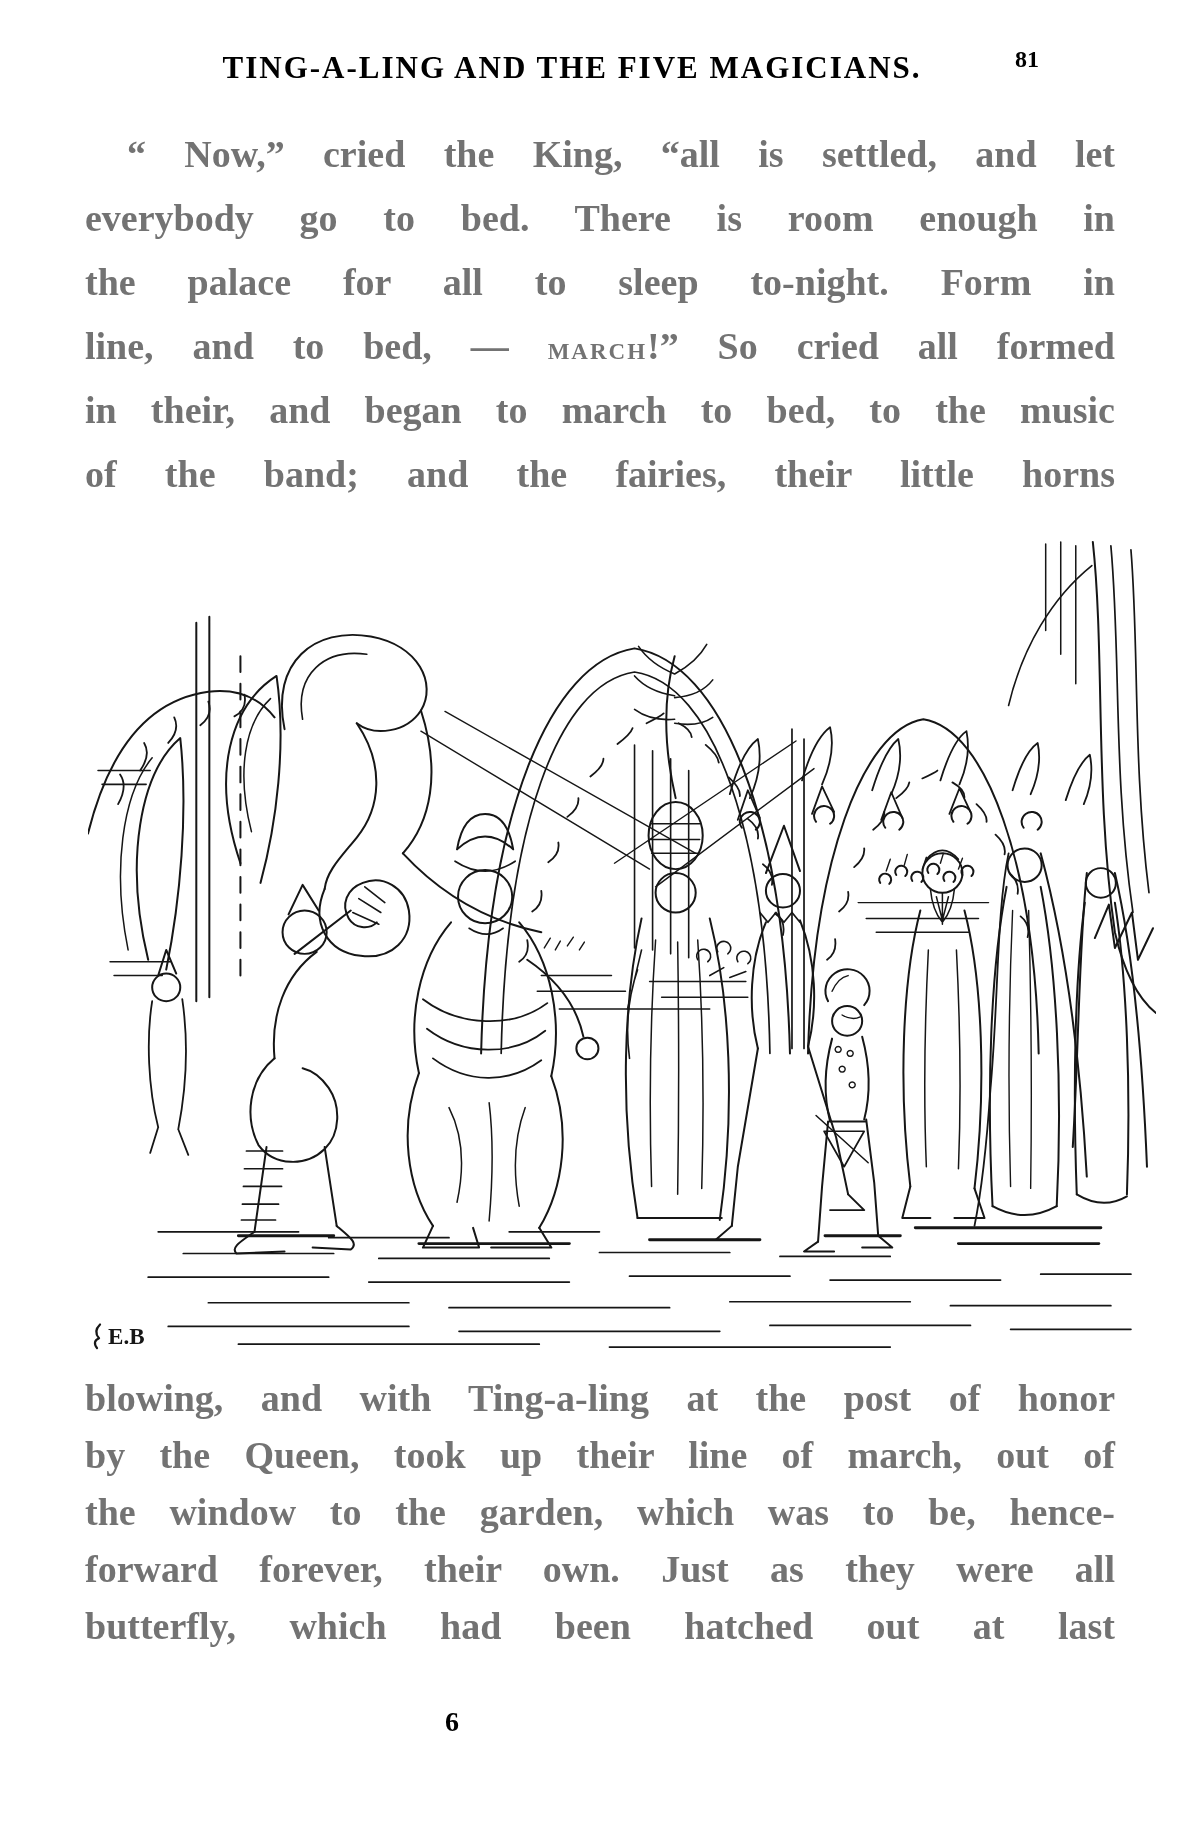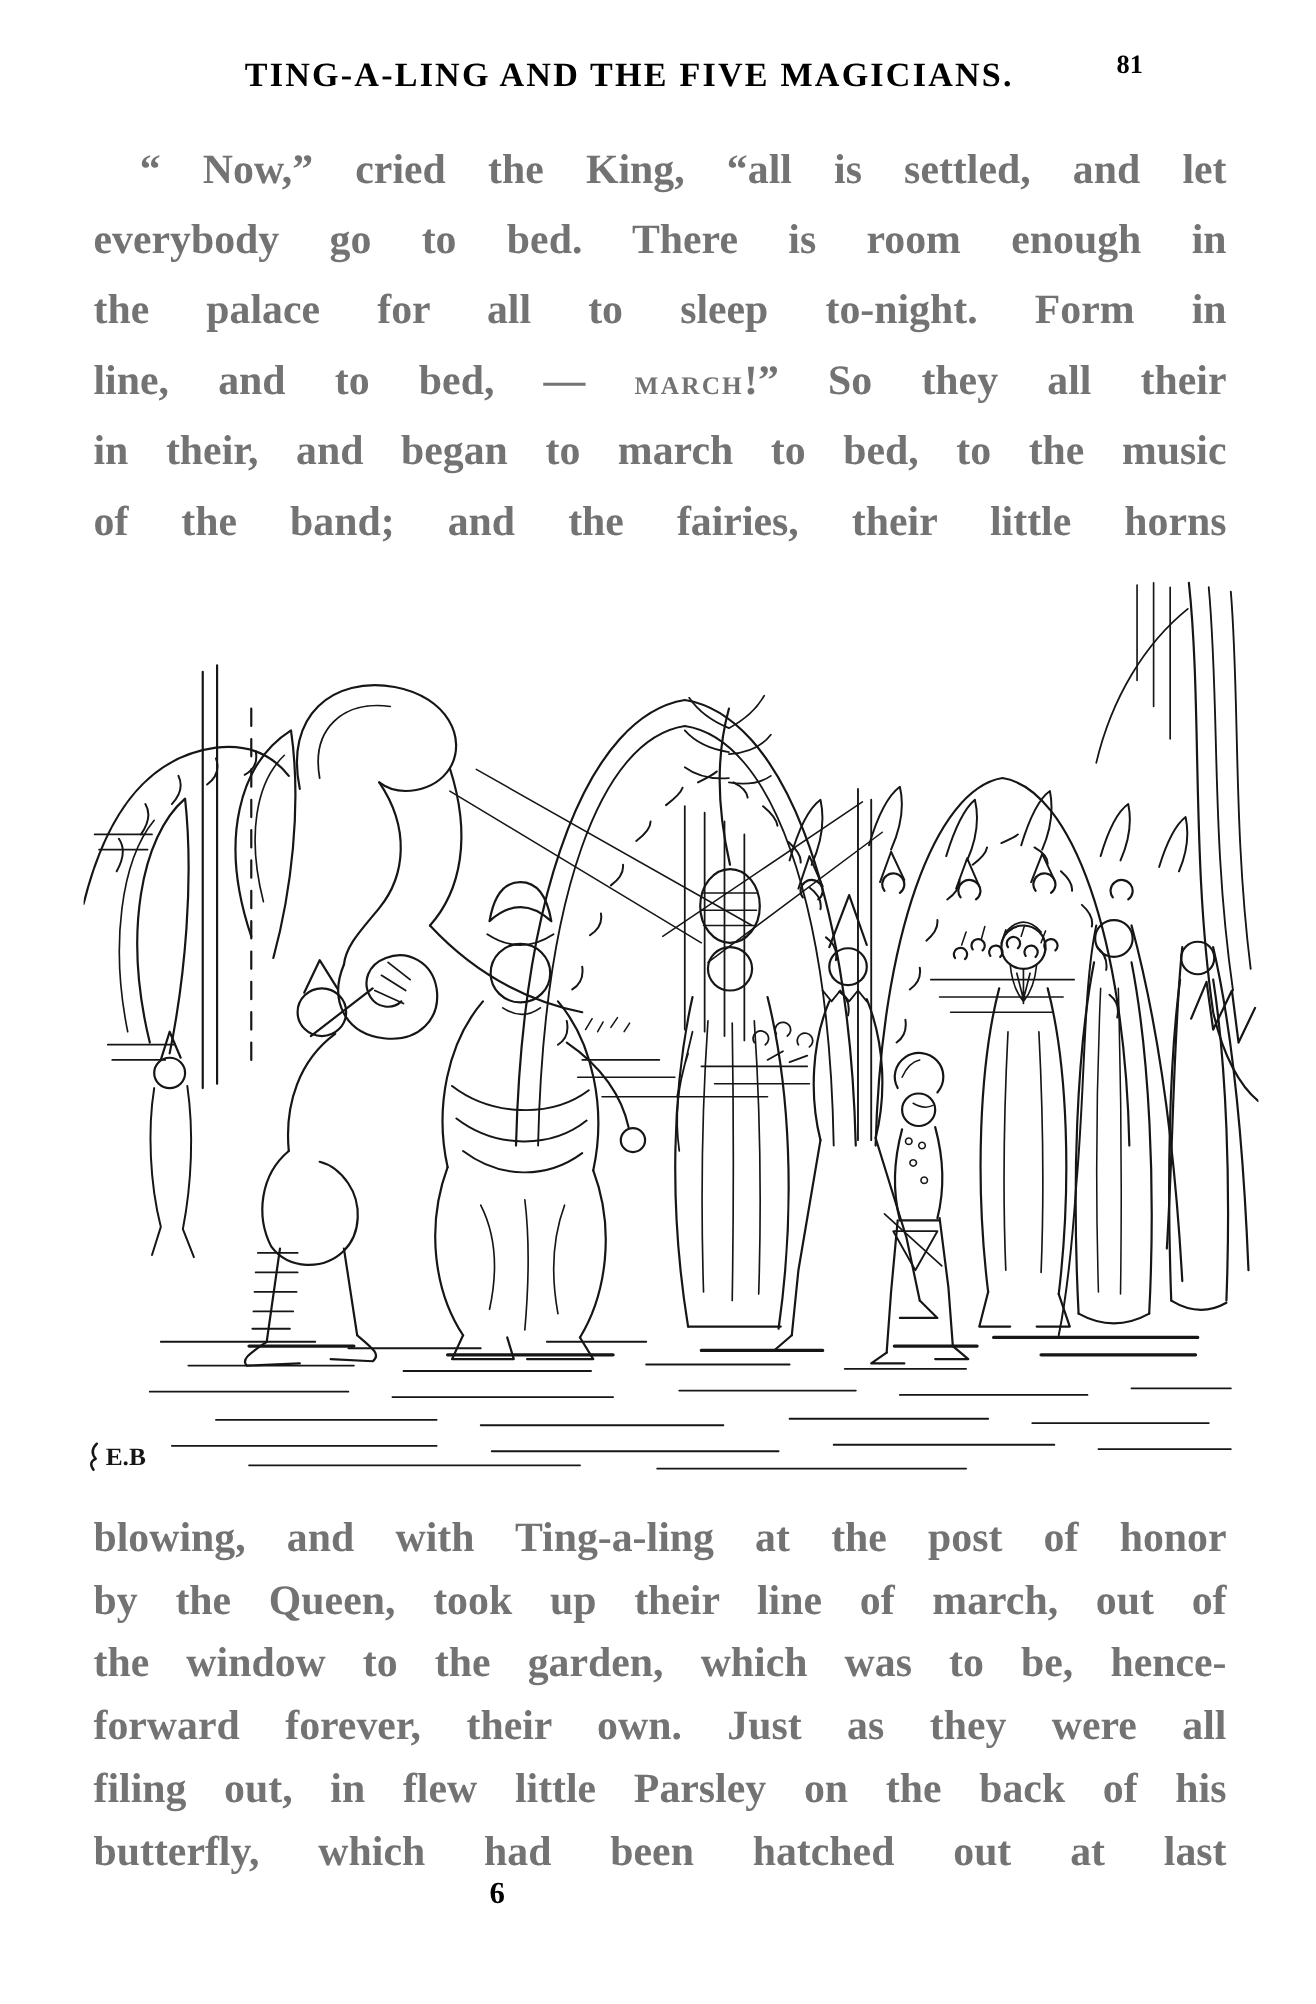--- a/index.html
+++ b/index.html
@@ -10,39 +10,39 @@
           font-weight:700;font-size:31px;letter-spacing:2px;white-space:nowrap;}
   .pageno{position:absolute;right:76px;top:-2px;font-weight:700;font-size:24px;}
   .para{position:absolute;left:85px;width:1030px;font-weight:700;font-size:38px;color:#737373;}
   .para1{top:122px;}
   .para1 .tline{height:64px;line-height:64px;}
   .para1 .tline:first-child{text-indent:42px;}
   .para2{top:1370px;}
   .para2 .tline{height:57px;line-height:57px;}
   .tline{text-align:justify;text-align-last:justify;}
   .smallcaps{font-variant:small-caps;font-size:0.88em;letter-spacing:2px;}
-  .illus{position:absolute;top:520px;left:72px;width:1068px;height:818px;margin:4px;}
+  .illus{position:absolute;top:520px;left:72px;width:1068px;height:818px;margin:16px;}
   .illus svg{display:block;width:100%;height:100%;}
   .sigmark{position:absolute;top:1706px;left:445px;font-weight:700;font-size:28px;}
 </style>
 </head>
 <body>
 
 <div class="page">
 
   <div class="header">
     <span class="htitle">TING-A-LING AND THE FIVE MAGICIANS.</span>
     <span class="pageno">81</span>
   </div>
 
   <div class="para para1">
       <div class="tline">“ Now,” cried the King, “all is settled, and let</div>
       <div class="tline">everybody go to bed. There is room enough in</div>
       <div class="tline">the palace for all to sleep to-night. Form in</div>
-      <div class="tline"><span>line, and to bed, — </span><span class="smallcaps">march</span><span>!” So they all their</span></div>
+      <div class="tline"><span>line, and to bed, — </span><span class="smallcaps">march</span><span>!” So cried all formed</span></div>
       <div class="tline">in their, and began to march to bed, to the music</div>
       <div class="tline">of the band; and the fairies, their little horns</div>
     </div>
 
   <figure class="illus">
     <svg viewBox="0 0 1065 830" preserveAspectRatio="none">
       <g stroke="#161616" fill="none" stroke-width="2" stroke-linecap="round" stroke-linejoin="round">
         <g>
           <path d="M108,88 V472 M121,82 V468"></path>
           <path d="M152,122 V458" stroke-dasharray="16 12"></path>
@@ -160,19 +160,18 @@
       </g>
       <text x="20" y="820" font-size="23" font-weight="bold" fill="#161616" font-family="Liberation Serif, DejaVu Serif, serif">E.B</text>
     </svg>
   </figure>
 
   <div class="para para2">
       <div class="tline">blowing, and with Ting-a-ling at the post of honor</div>
       <div class="tline">by the Queen, took up their line of march, out of</div>
       <div class="tline">the window to the garden, which was to be, hence-</div>
       <div class="tline">forward forever, their own. Just as they were all</div>
-      <div class="tline">filing out, in flew little Parsley on the back of his</div>
       <div class="tline">butterfly, which had been hatched out at last</div>
     </div>
 
   <div class="sigmark">6</div>
 
 </div>
 
 </body></html>

